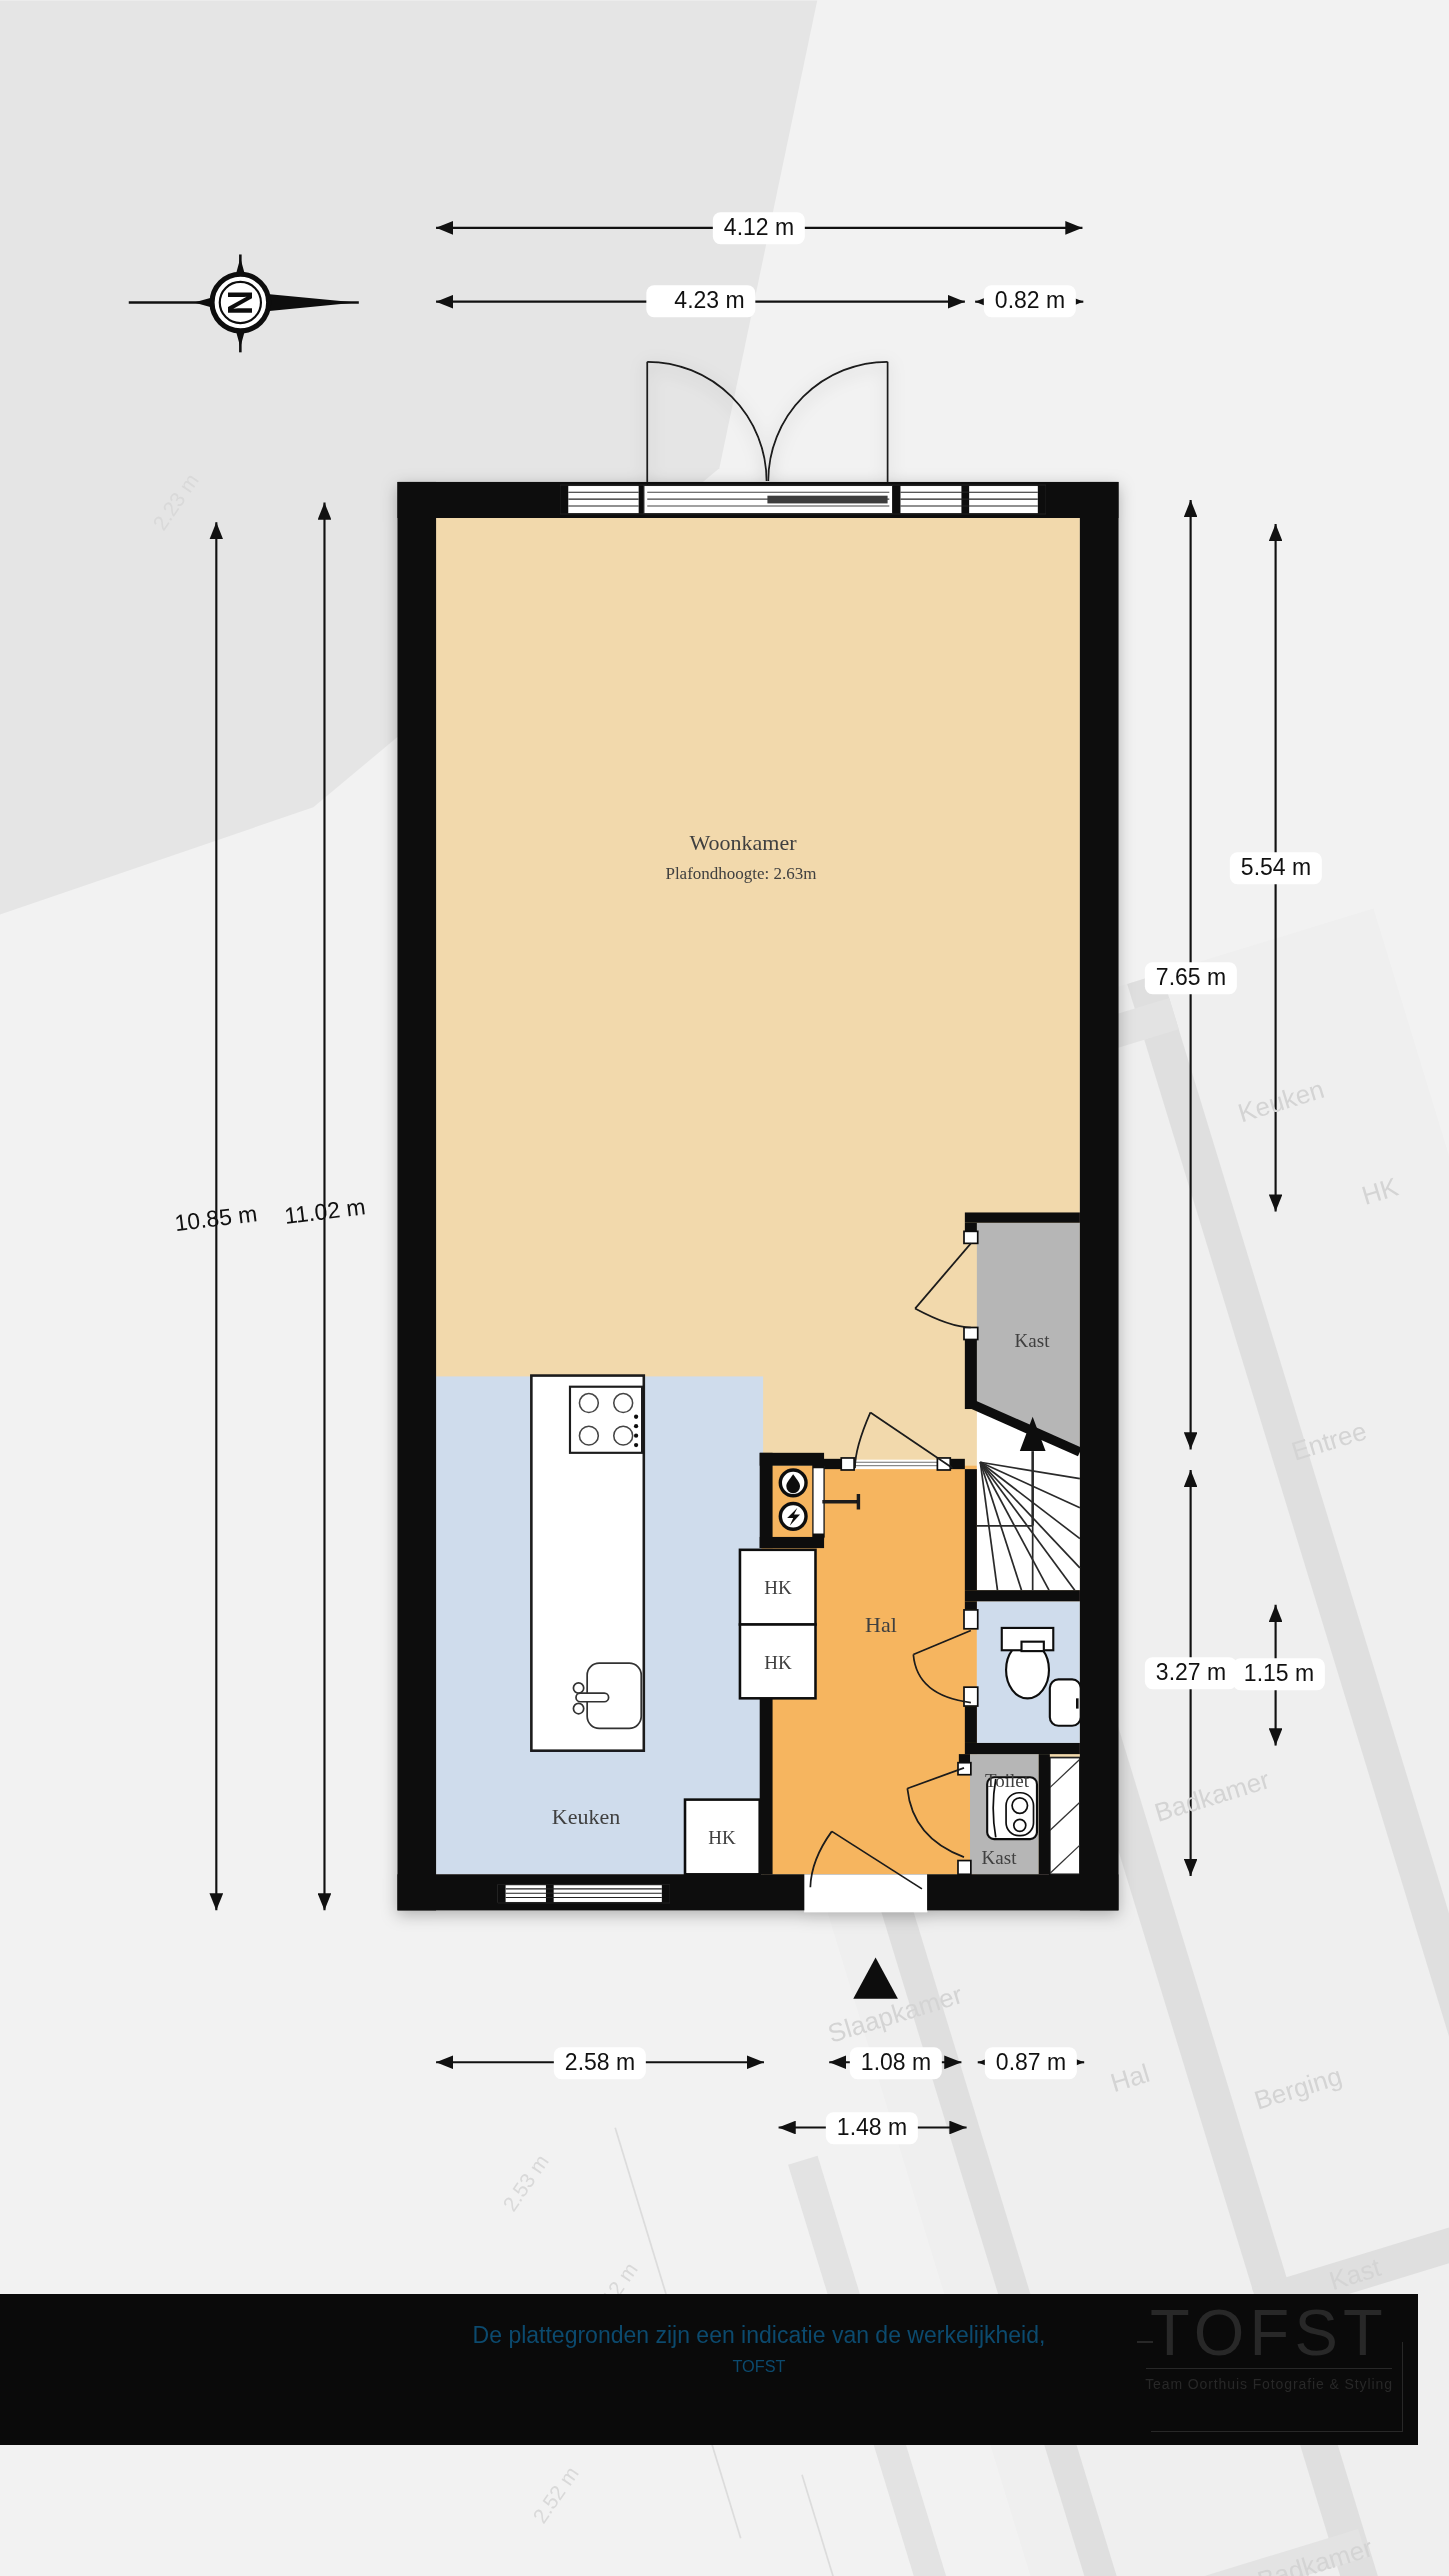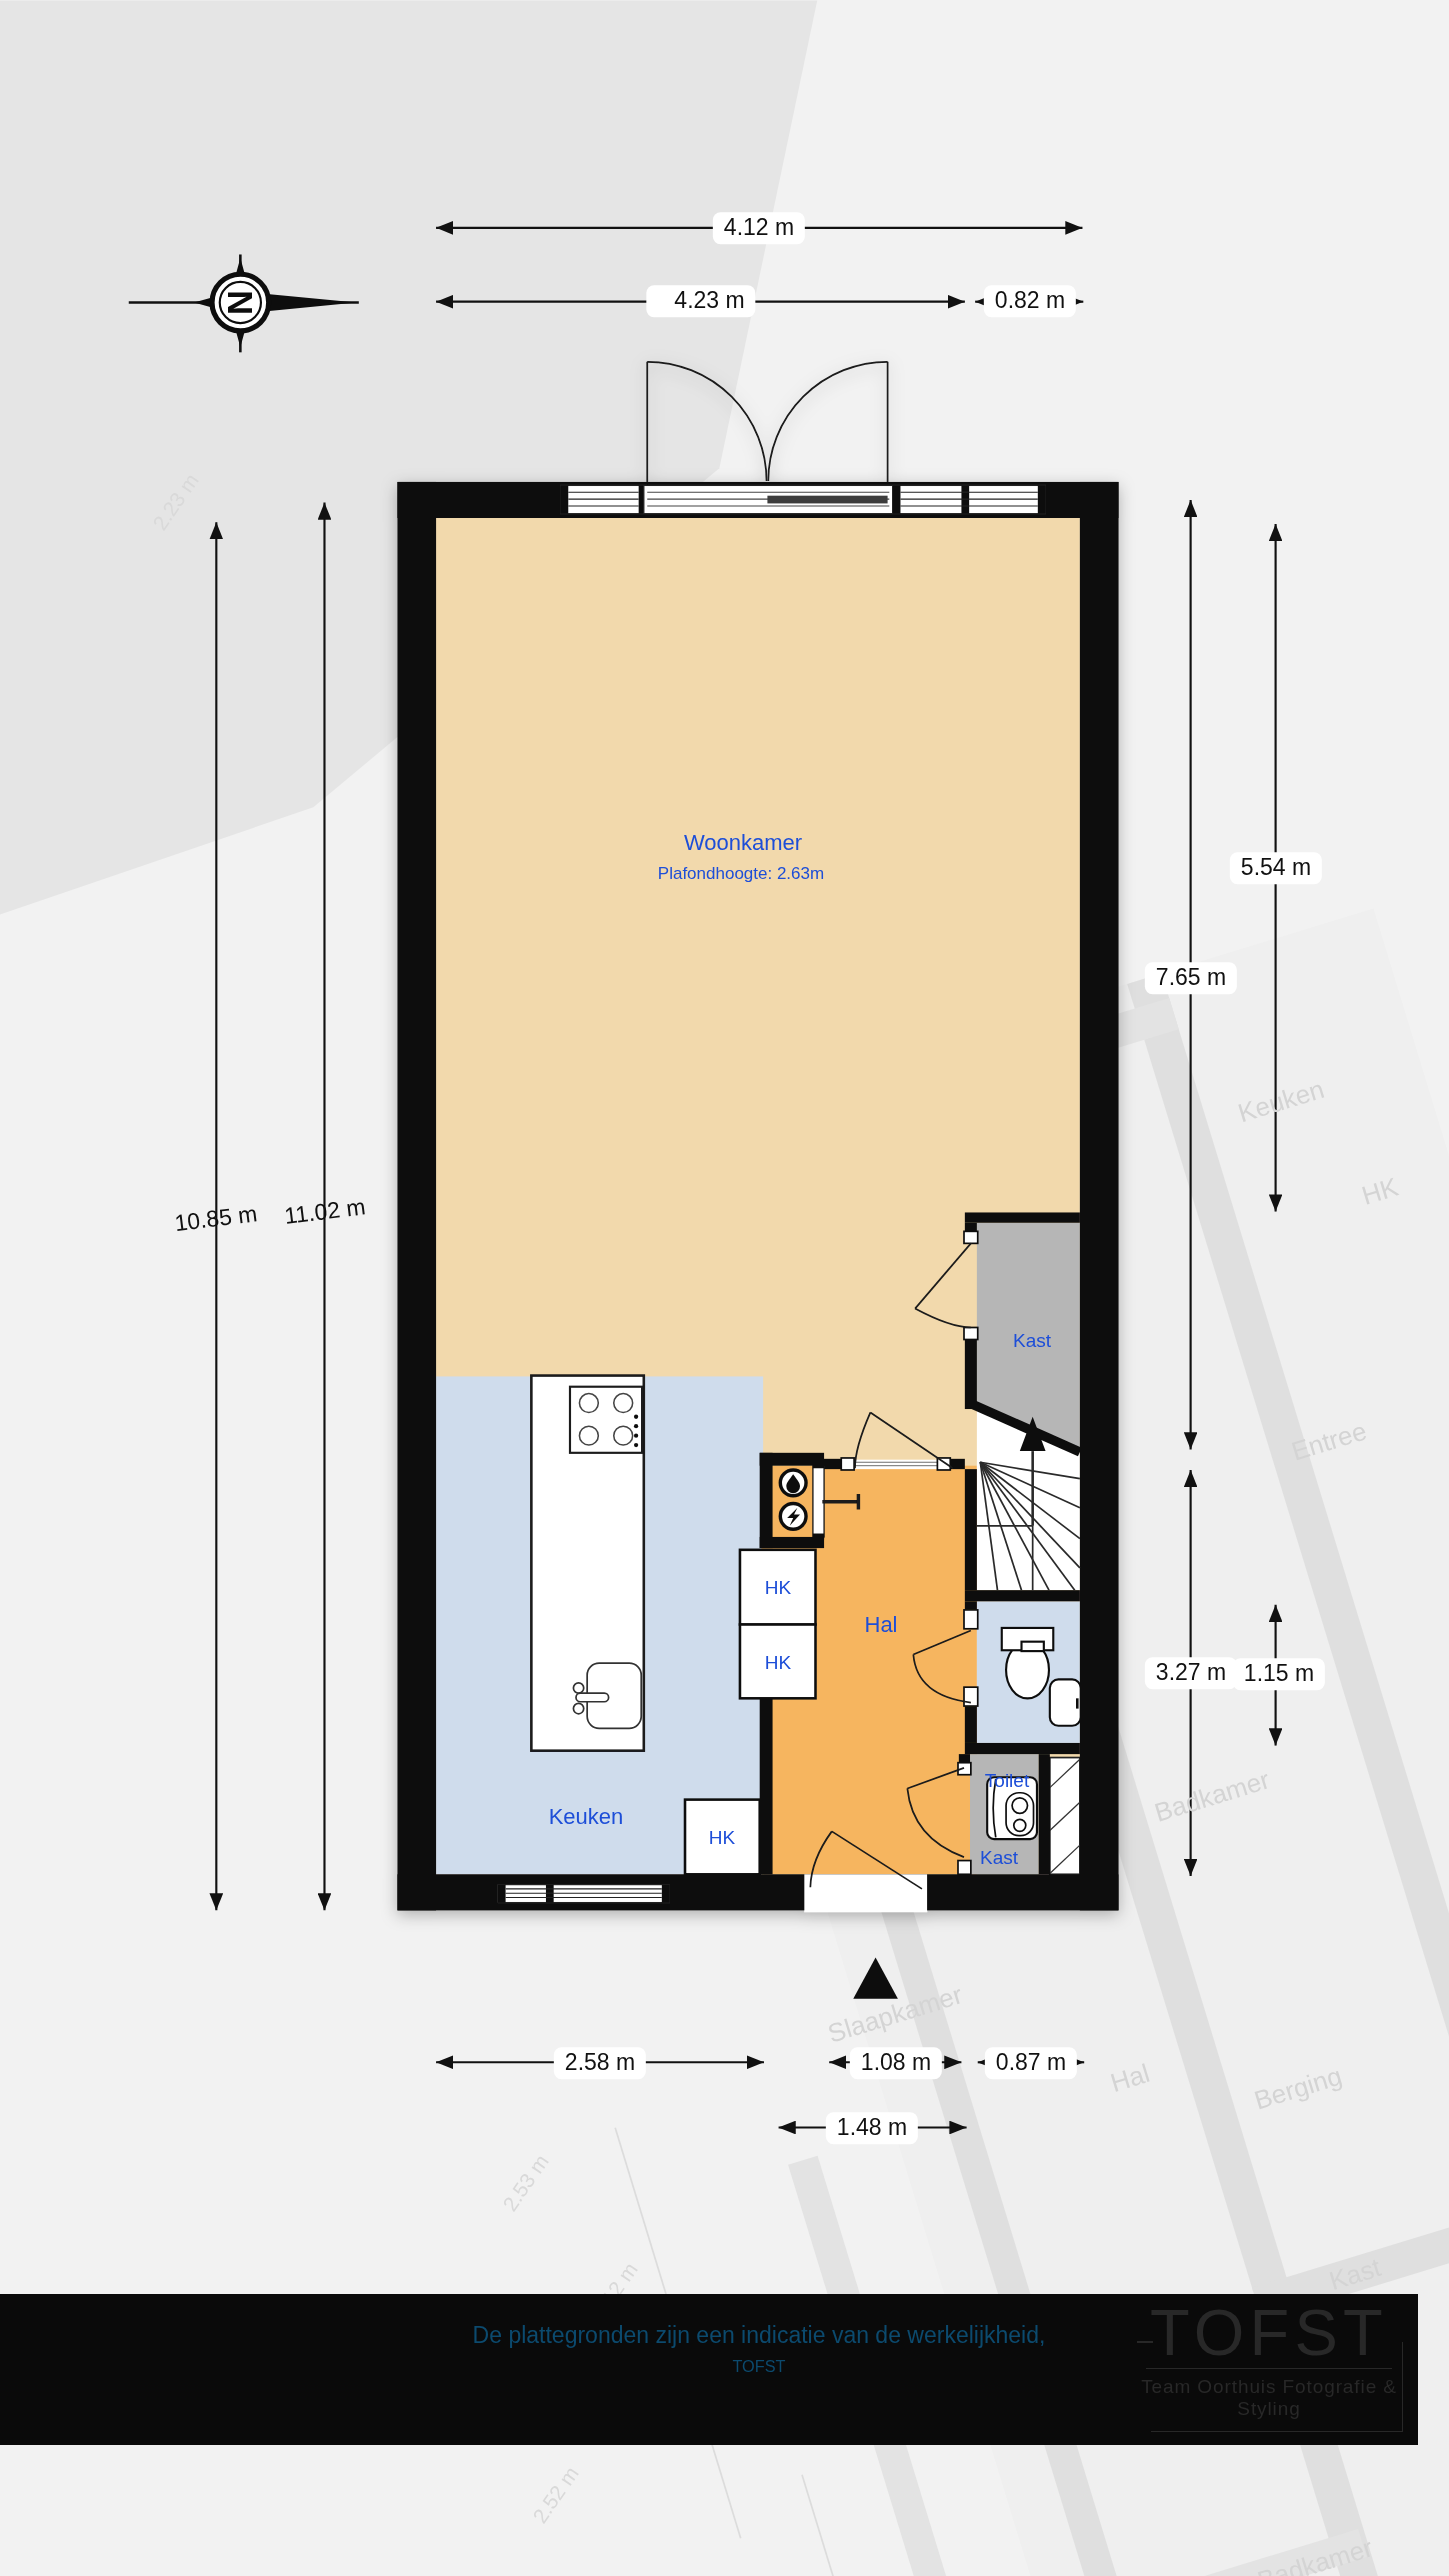--- a/index.html
+++ b/index.html
@@ -11,39 +11,39 @@
     position:absolute; transform:translate(-50%,-50%);
     background:var(--c-pill,#fff); color:#111;
     font-size:23px; line-height:1; padding:4.3px 11px; border-radius:7.7px;
     white-space:nowrap;
   }
   .dim.nopill{ background:transparent; }
   .rot-7{ transform:translate(-50%,-50%) rotate(-7deg); }
   
   .room{
     position:absolute; transform:translate(-50%,-50%);
-    color:#1d4ed8; white-space:nowrap; font-size:22px; line-height:1;
+    color:#404040; white-space:nowrap; font-size:22px; line-height:1;font-family:Liberation Serif, serif;
   }
   .room.small{ font-size:19px; }
   .room.sub{ font-size:17px; }
   
   .ulabel{
     position:absolute; transform:translate(-50%,-50%) rotate(-17deg);
     color:#d4d4d4; font-size:26px; white-space:nowrap; line-height:1;
   }
   .ulabel.dimu{ font-size:20.6px; transform:translate(-50%,-50%) rotate(-55deg); color:#d9d9d9;}
   
   #footer-bar{ position:absolute; left:0; top:2294px; width:1418px; height:151px; background:#0a0a0a; }
   #footer-text{ position:absolute; left:390px; top:2318px; width:738px; text-align:center; color:#0c4a6e; }
   #footer-text .l{ font-size:23px; line-height:34px; font-weight:300; }
   #footer-text .s{ font-size:16.3px; line-height:22px; margin-top:3.4px; }
   #logo{ position:absolute; left:1140px; top:2298px; width:258px; text-align:center; color:#282828; }
   #logo .t{ font-size:65px; letter-spacing:5.2px; font-weight:300; line-height:70px;}
   #logo .rule{ width:246px; border-top:1.7px solid #282828; margin:0 auto; }
-  #logo .sub{ font-size:19px; padding-top:6.9px; letter-spacing:0.9px; }
+  #logo .sub{ font-size:14px; padding-top:6.9px; letter-spacing:0.9px; }
   #logo-frame{ position:absolute; left:1151px; top:2342px; width:251px; height:89px;
     border-right:1.7px solid #282828; border-bottom:1.7px solid #282828; }
   #logo-tick{ position:absolute; left:1137px; top:2341px; width:15.5px; height:1.7px; background:#282828; }
 </style>
 </head>
 <body>
 
 <div id="canvas">
 
 <svg width="1449" height="2576" viewBox="0 0 1688 3000">

